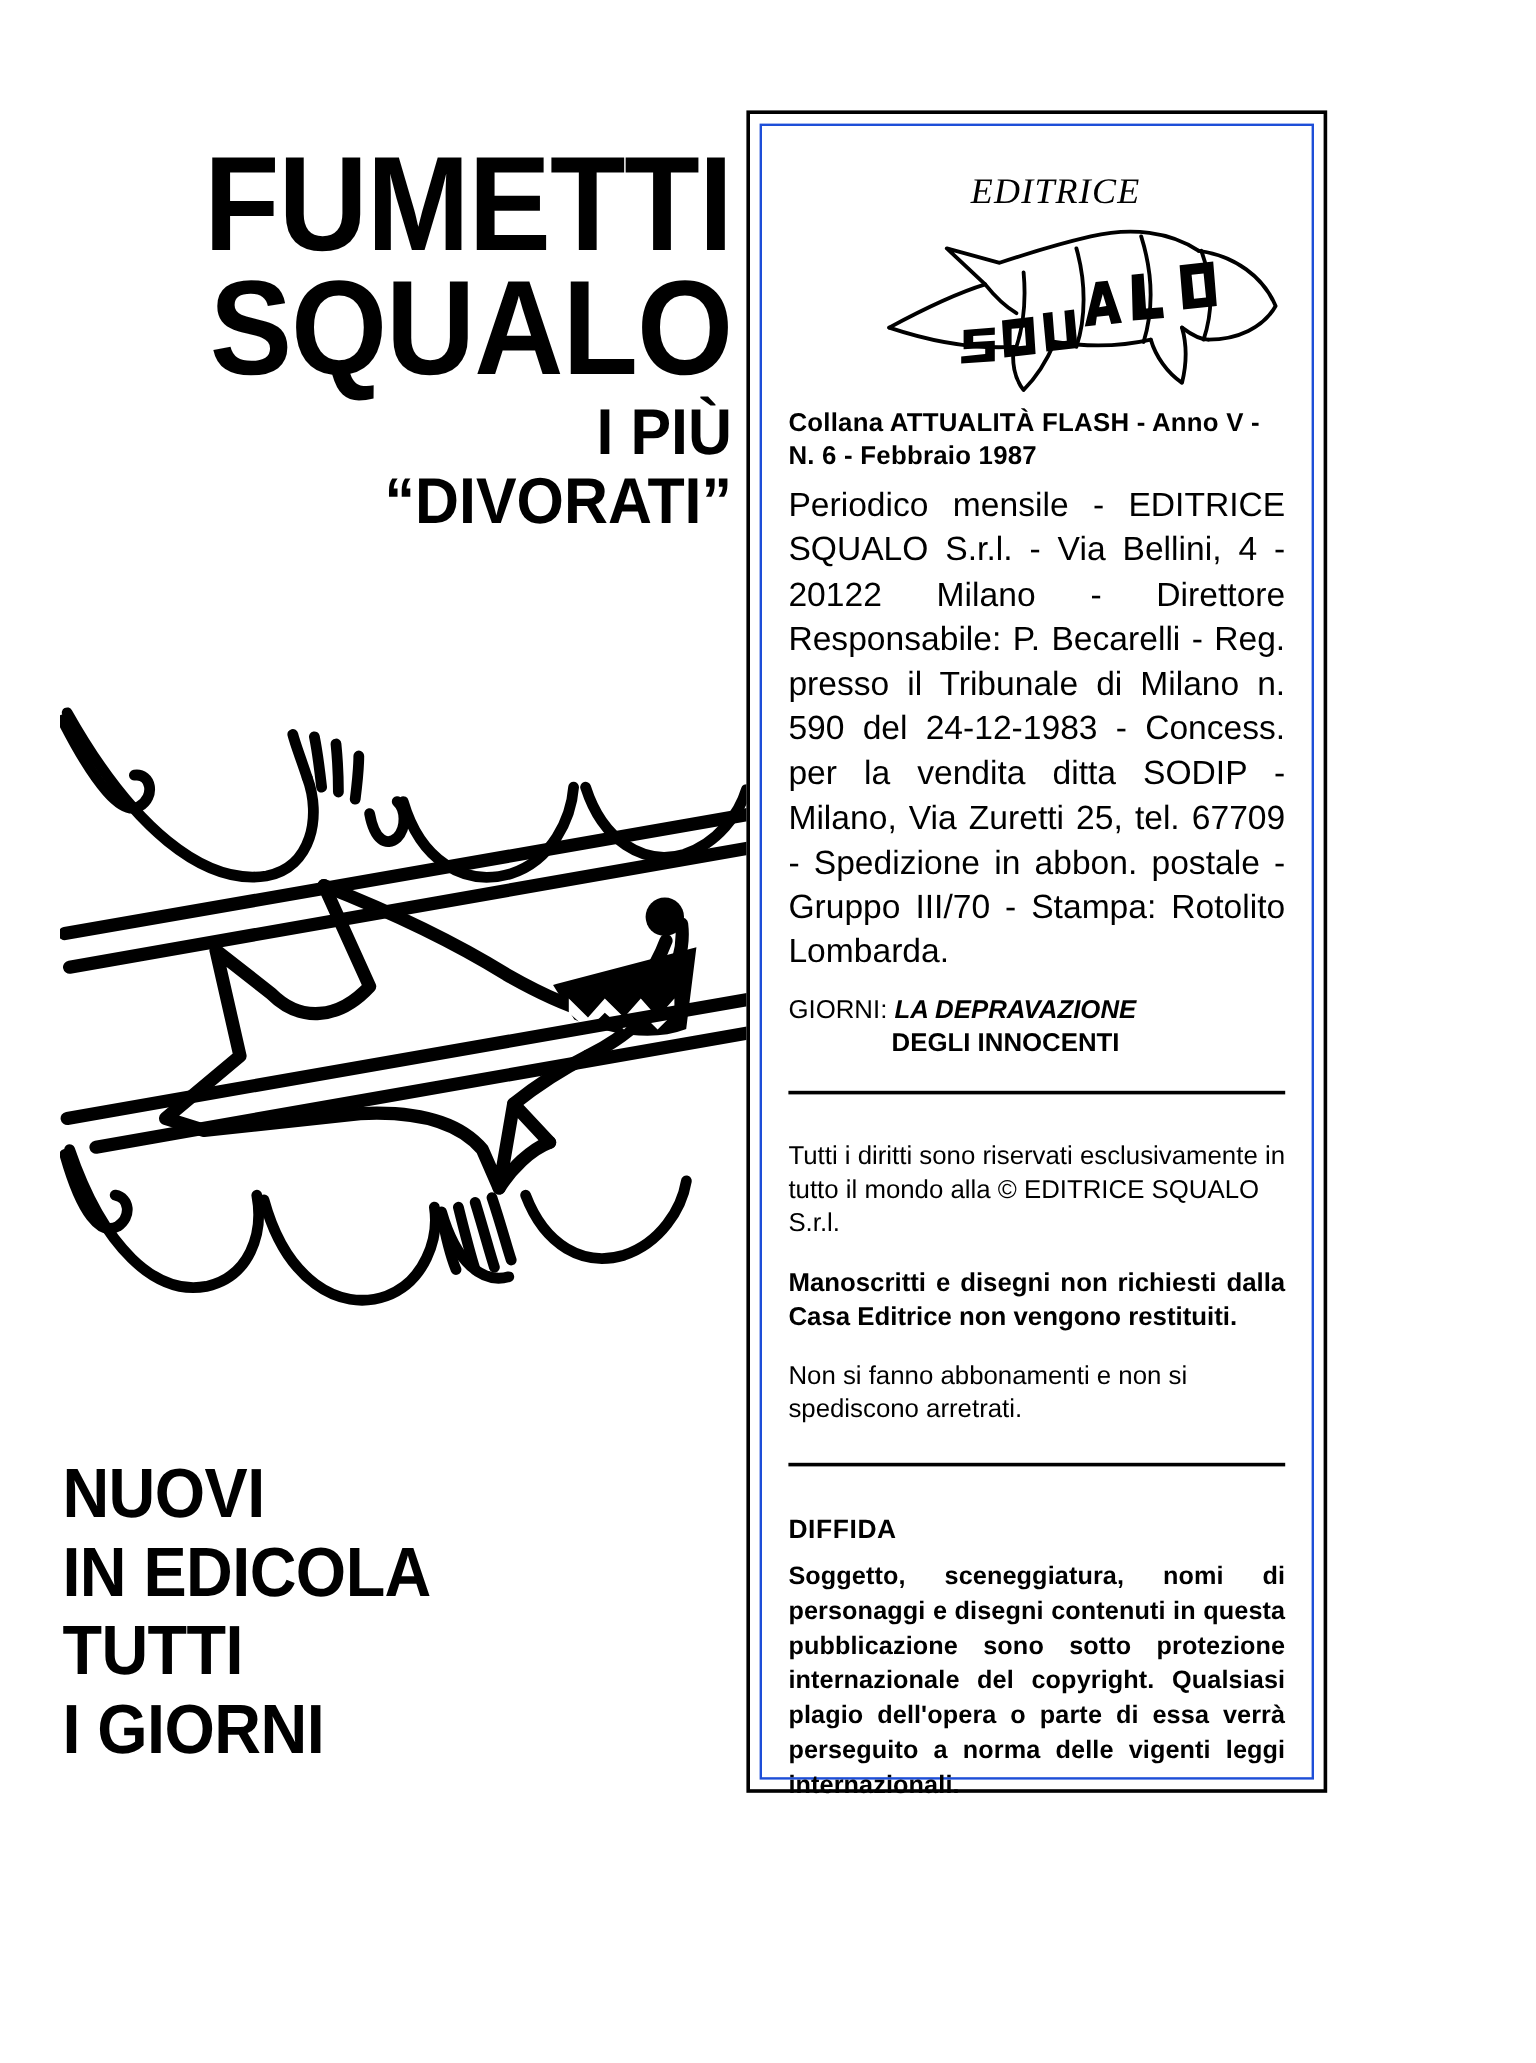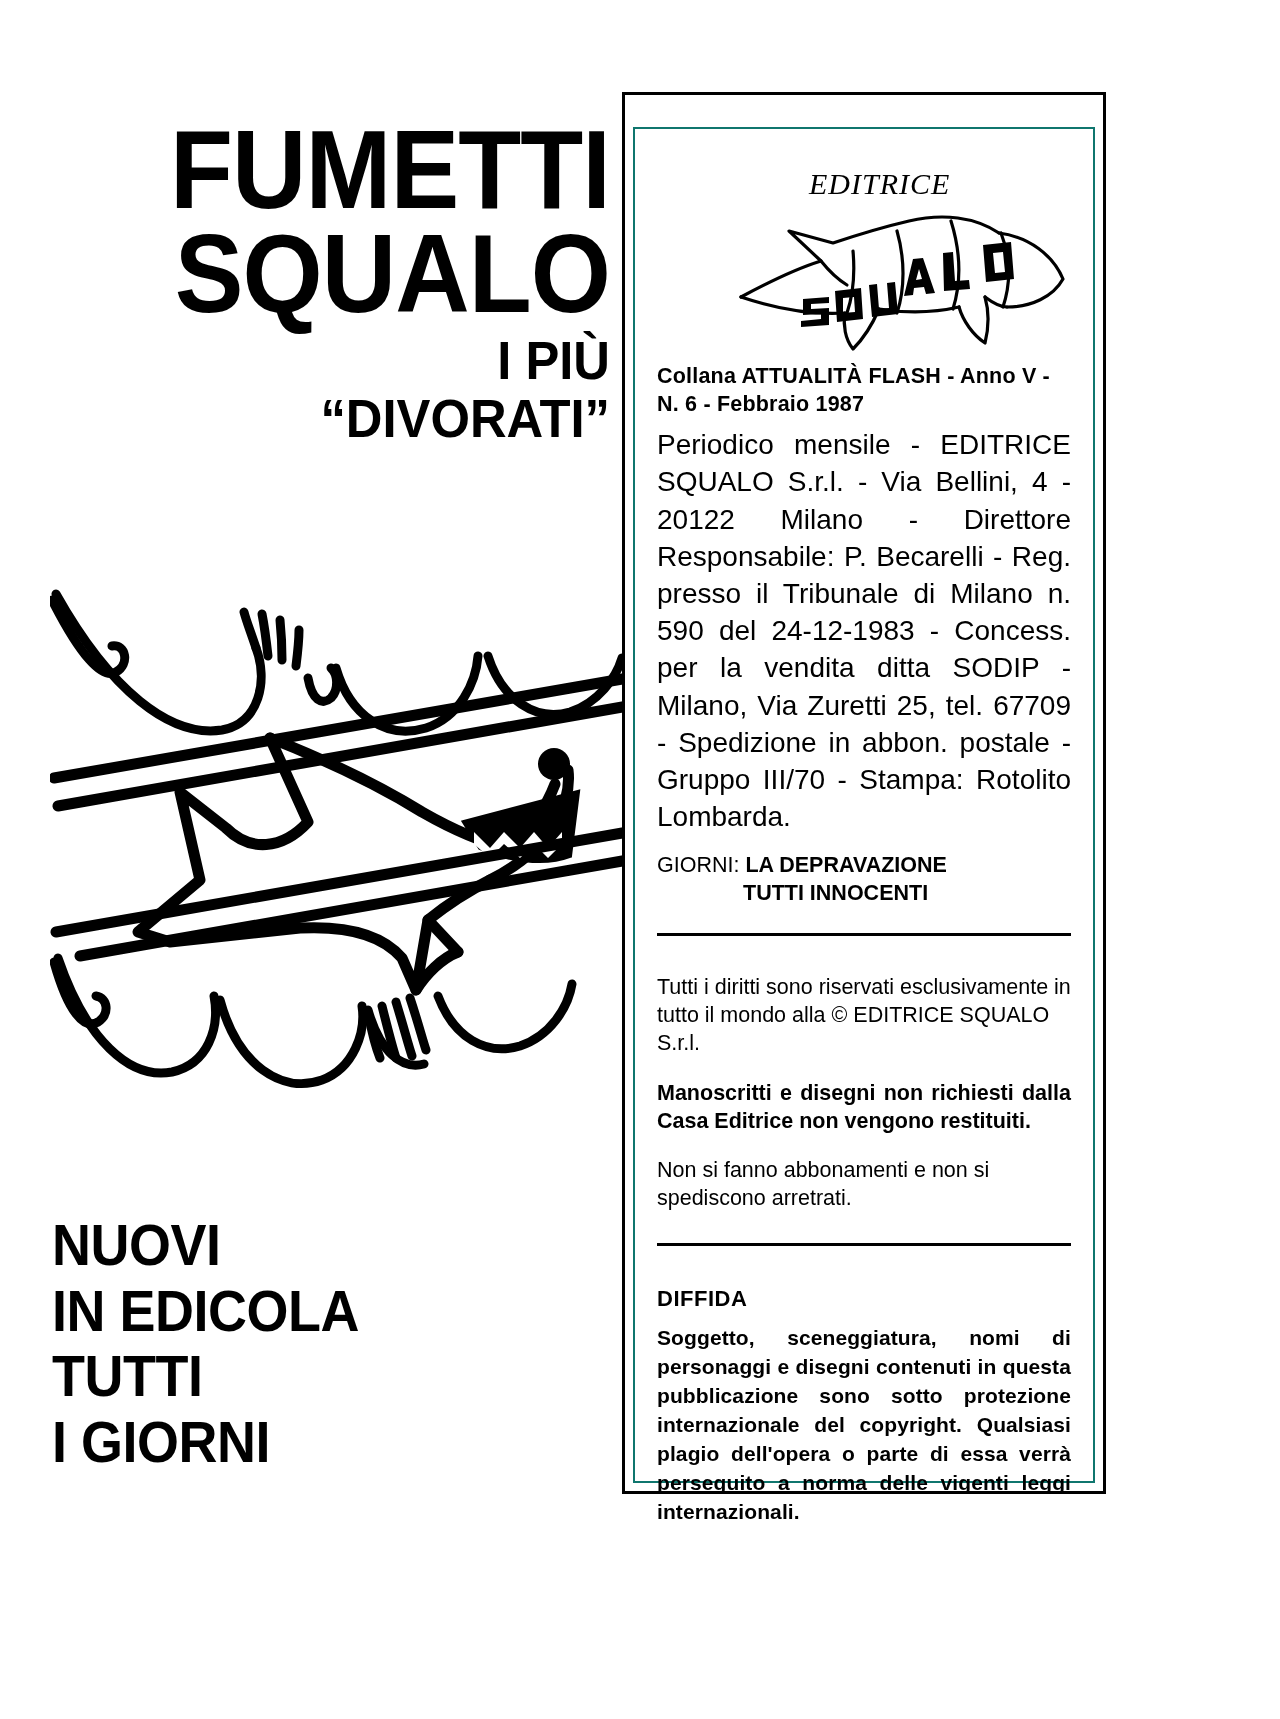--- a/index.html
+++ b/index.html
@@ -103,24 +103,23 @@
     border: 3px solid #000;
     box-sizing: border-box;
     background: #fff;
   }
   .colophon-inner {
     position: absolute;
     left: 8px;
     top: 8px;
     right: 8px;
     bottom: 8px;
-    border: 2px solid #0f766e;
+    border: 2px solid #1d4ed8;
     box-sizing: border-box;
     padding: 22px 22px 0 22px;
-    margin-top: 24px;
   }
   .logo-wrap {
     position: relative;
     height: 208px;
     margin-bottom: 4px;
   }
   .editrice-word {
     position: absolute;
     left: 152px;
     top: 16px;
@@ -150,21 +149,21 @@
     text-align: justify;
     margin: 0;
     letter-spacing: 0px;
   }
   .titolo {
     margin-top: 16px;
     font-size: 21.5px;
     line-height: 1.3;
   }
   .titolo .tlabel { font-weight: normal; }
-  .titolo .tval { font-weight: bold; }
+  .titolo .tval { font-weight: bold; font-style: italic; }
   .titolo .tval2 { font-weight: bold; display: block; padding-left: 86px; }
 
   .rule {
     border: none;
     border-top: 3px solid #000;
     margin: 26px 0 0 0;
     height: 0;
   }
 
   .rights {
@@ -320,21 +319,21 @@
         </div>
       </div>
 
       <p class="collana">Collana ATTUALITÀ FLASH - Anno V - N. 6 - Febbraio 1987</p>
 
       <p class="impressum">Periodico mensile - EDITRICE SQUALO S.r.l. - Via Bellini, 4 - 20122 Milano - Direttore Responsabile: P. Becarelli - Reg. presso il Tribunale di Milano n. 590 del 24-12-1983 - Concess. per la vendita ditta SODIP - Milano, Via Zuretti 25, tel. 67709 - Spedizione in abbon. postale - Gruppo III/70 - Stampa: Rotolito Lombarda.</p>
 
       <div class="titolo">
         <span class="tlabel">GIORNI:</span>
         <span class="tval">LA DEPRAVAZIONE</span>
-        <span class="tval2">TUTTI INNOCENTI</span>
+        <span class="tval2">DEGLI INNOCENTI</span>
       </div>
 
       <hr class="rule">
 
       <p class="rights">Tutti i diritti sono riservati esclusivamente in tutto il mondo alla © EDITRICE SQUALO S.r.l.</p>
 
       <p class="manoscritti">Manoscritti e disegni non richiesti dalla Casa Editrice non vengono restituiti.</p>
 
       <p class="abbonamenti">Non si fanno abbonamenti e non si spediscono arretrati.</p>
 

